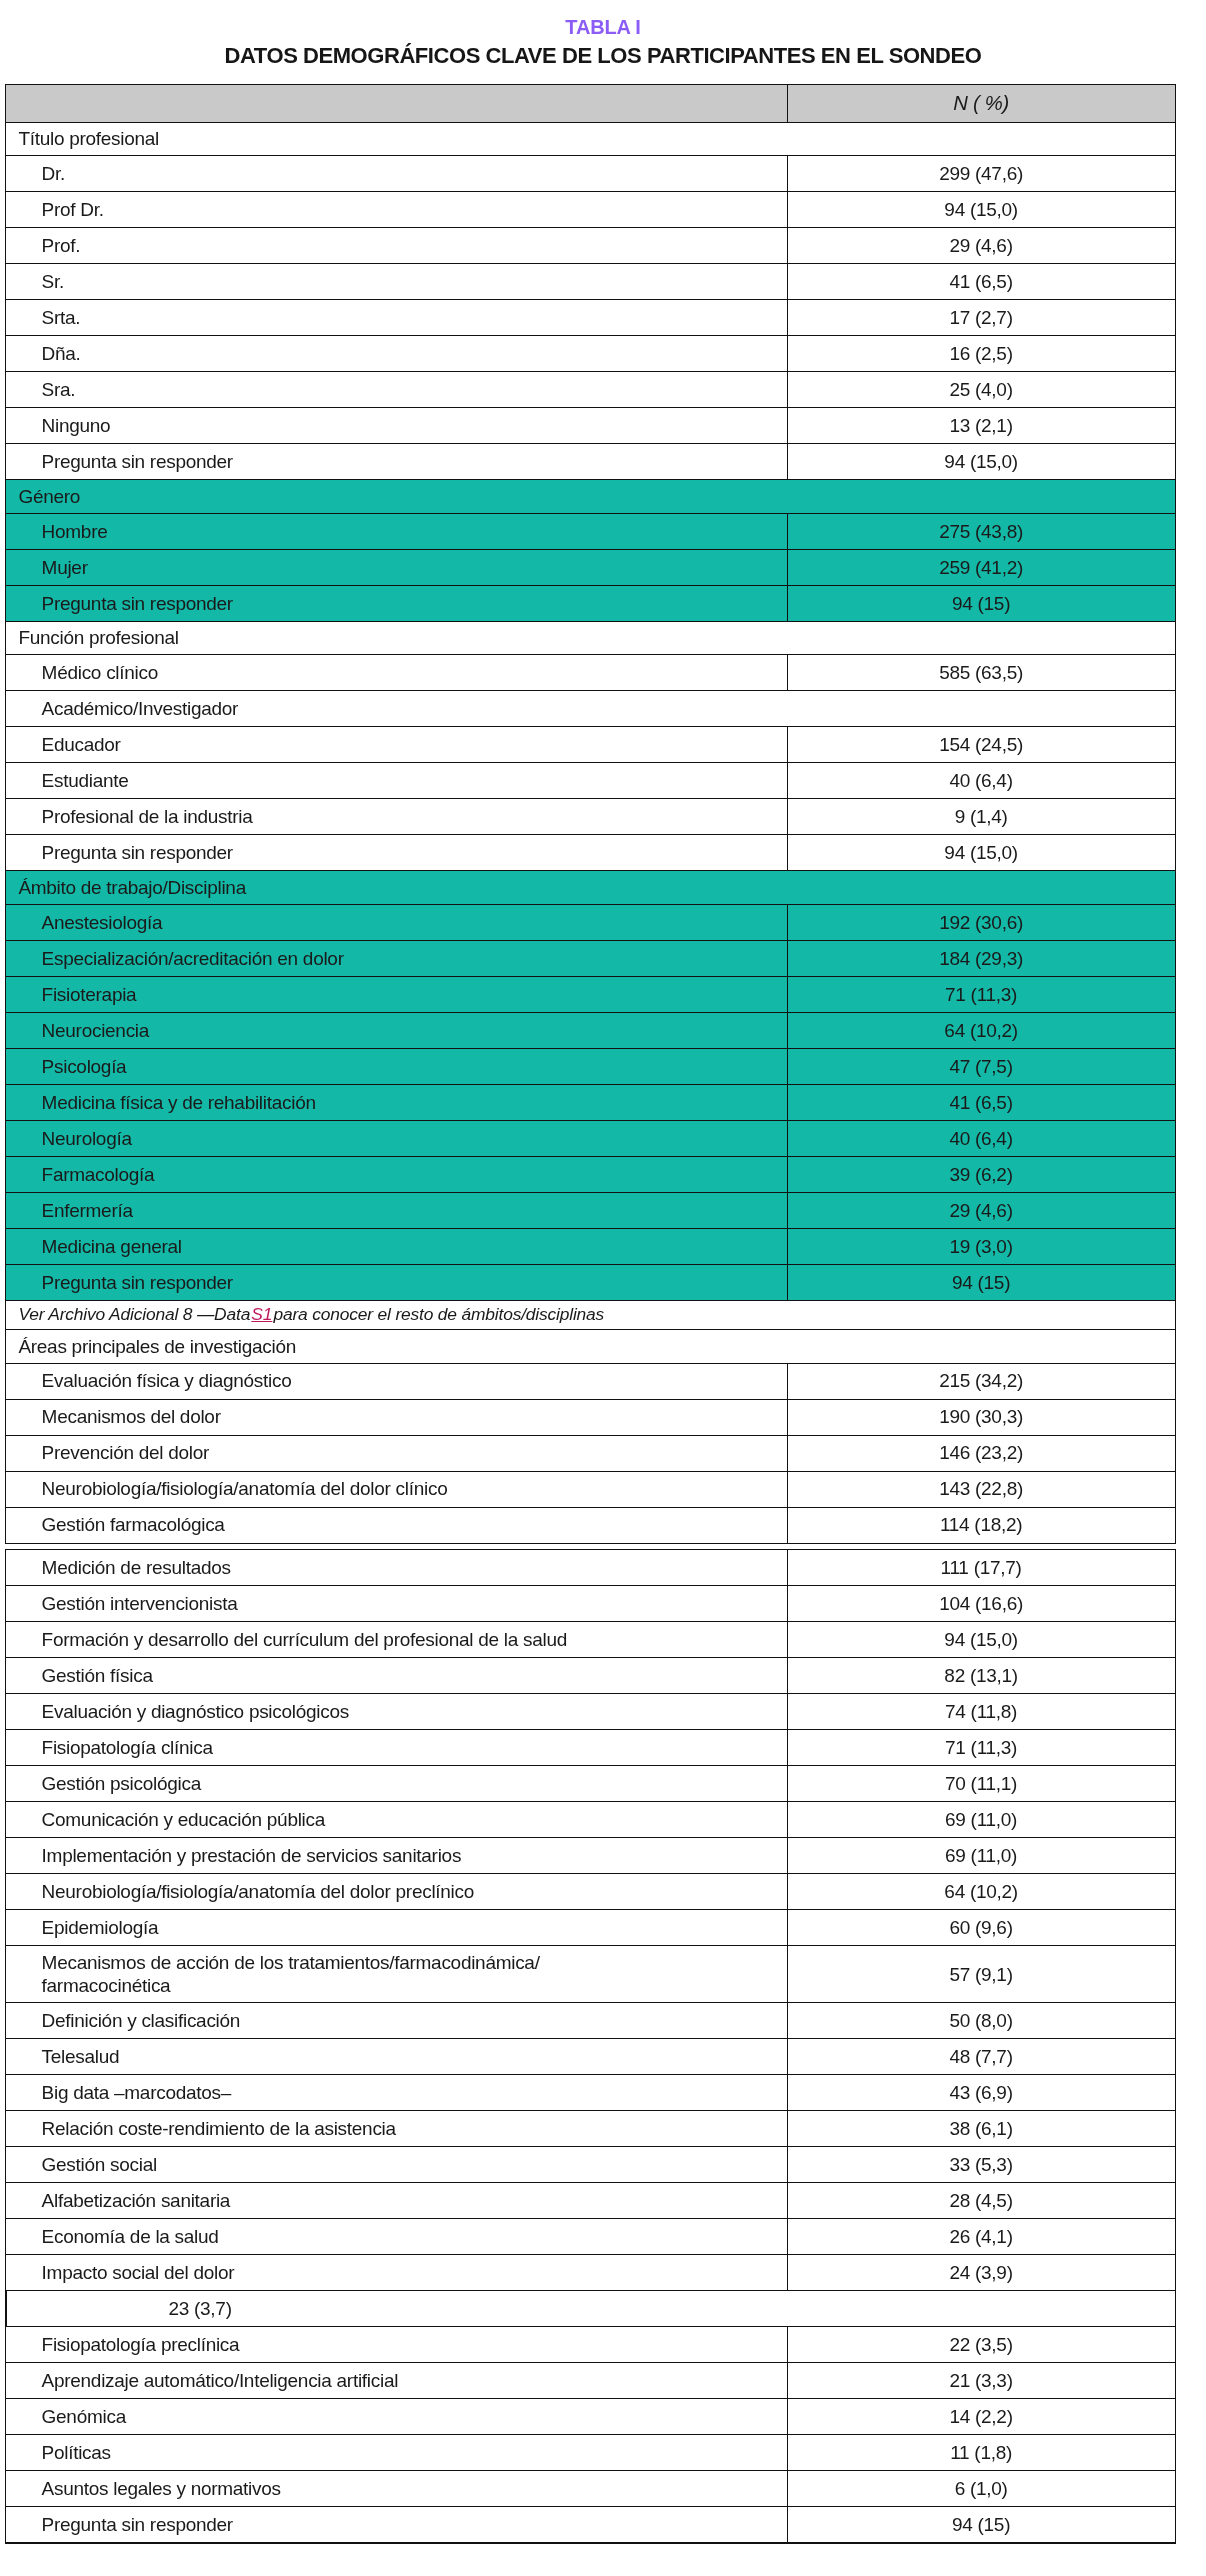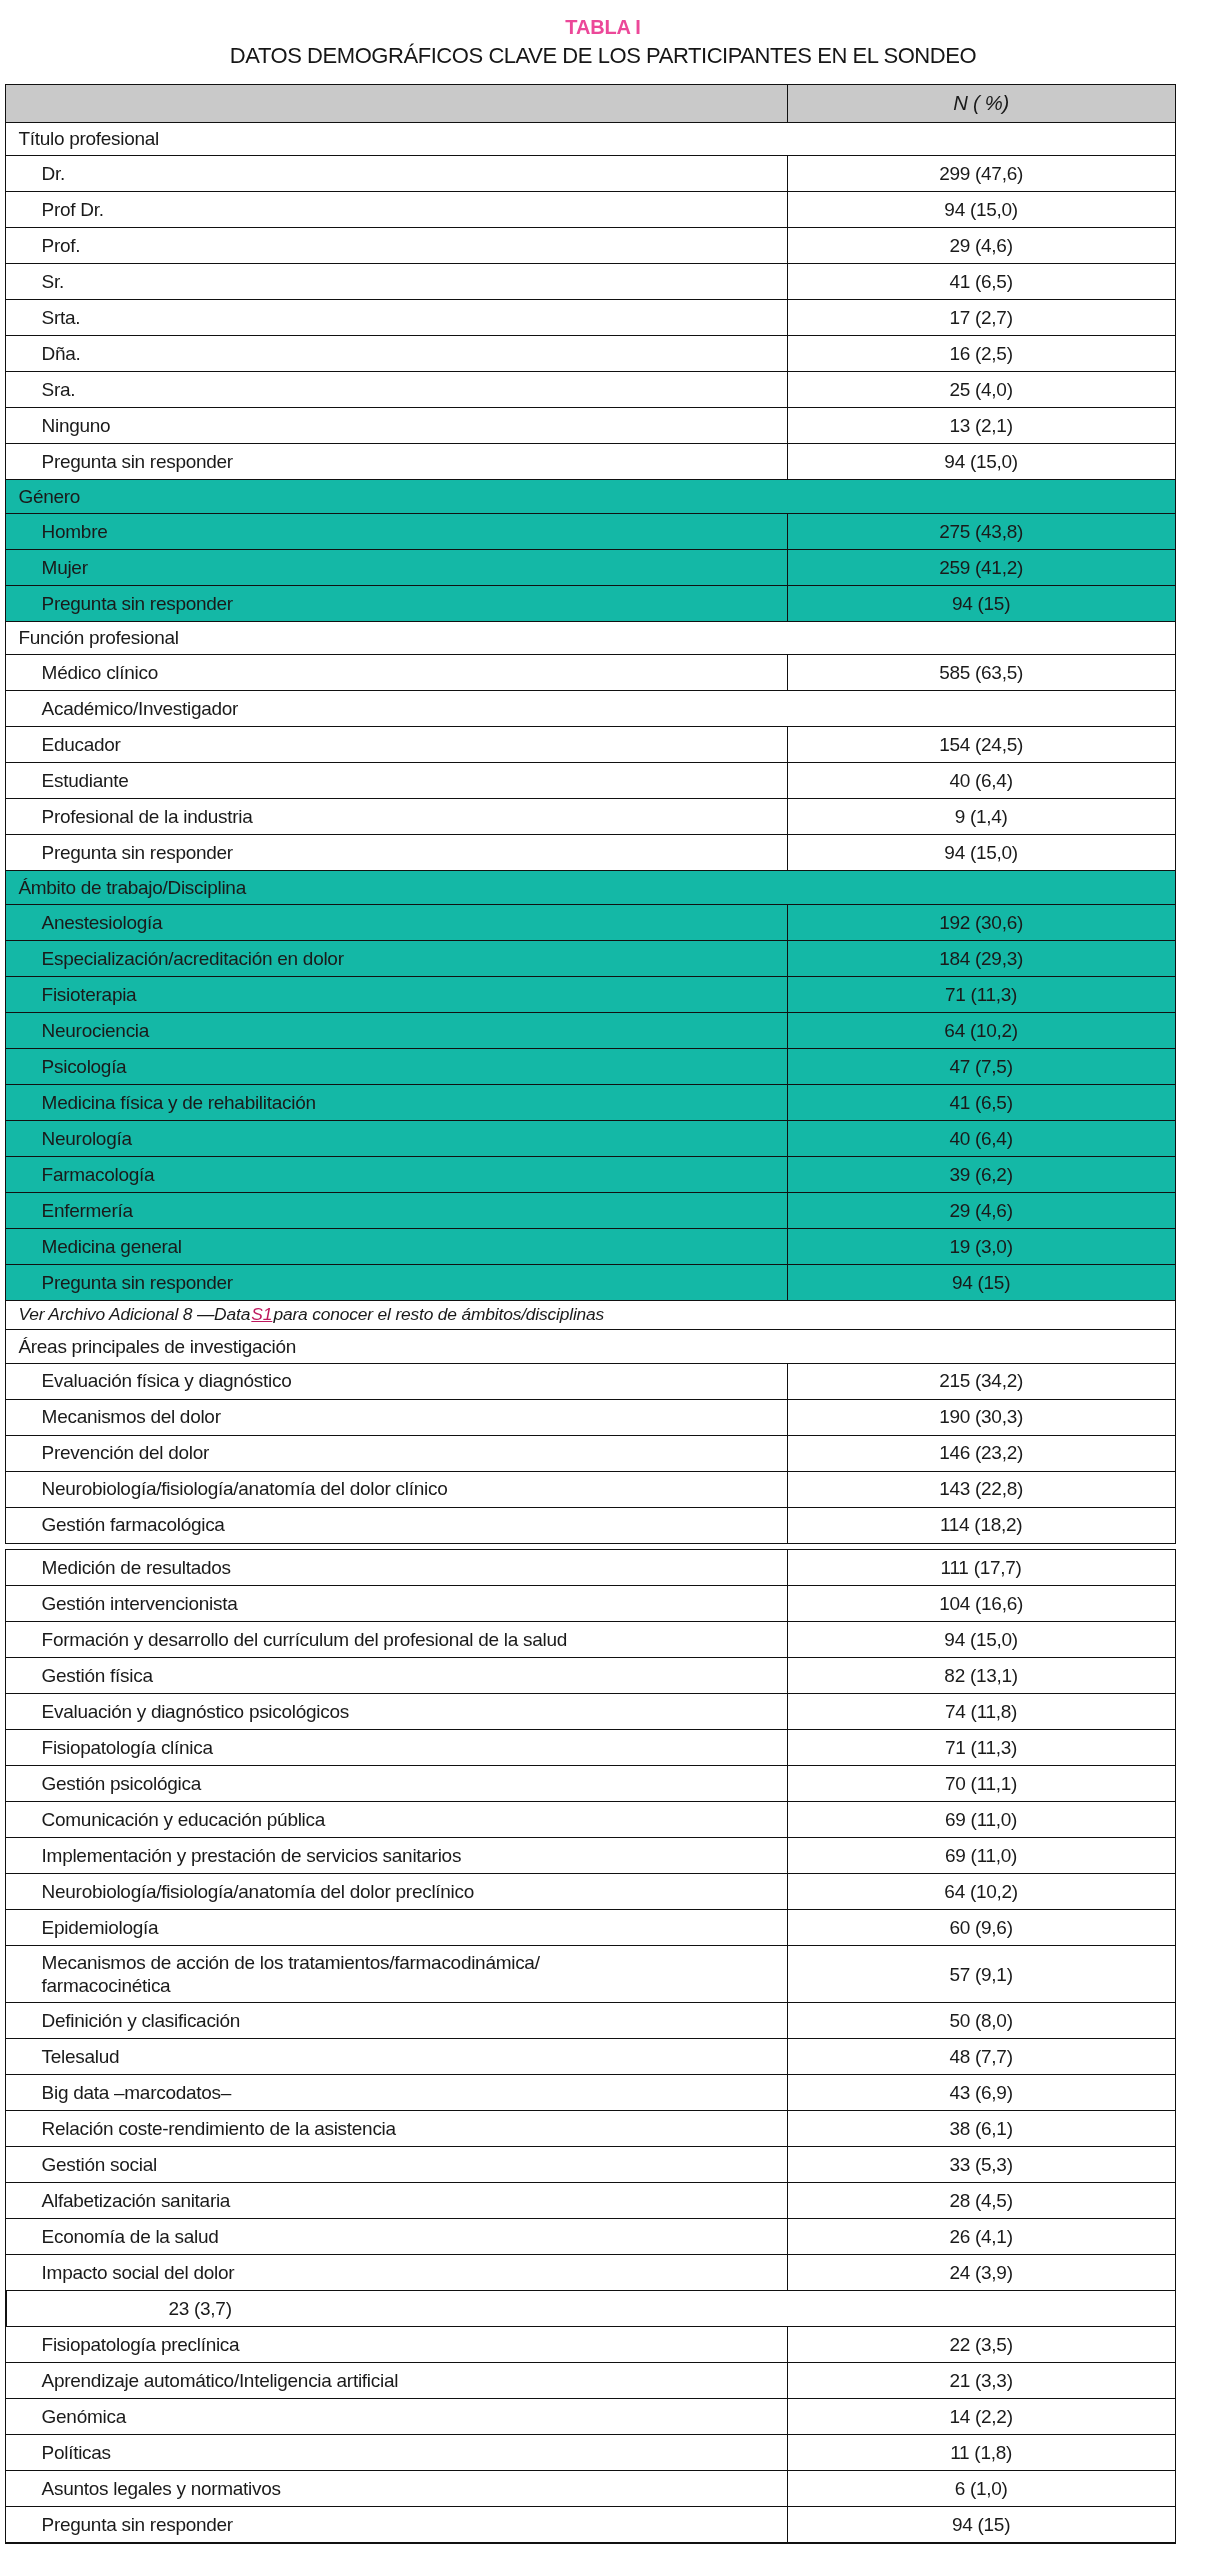--- a/index.html
+++ b/index.html
@@ -8,28 +8,28 @@
     min-height:2576px;
     font-family:"Liberation Sans","DejaVu Sans",sans-serif;
     color:#1a1a1a;
     -webkit-font-smoothing:antialiased;
   }
   .page-title{
     margin:16.2px 0 3.5px 0;
     text-align:center;
     font-size:20px;
     font-weight:700;
-    color:#ec4899;
+    color:#8b5cf6;
     letter-spacing:-0.01em;
   }
   .page-subtitle{
     margin:0 0 15px 0;
     text-align:center;
     font-size:22px;
-    font-weight:400;
+    font-weight:700;
     color:#161616;
     letter-spacing:-0.02em;
   }
   .tablewrap{
     margin-left:4.6px;
     width:1171px;
   }
   .dtable{
     border:1.7px solid #111111;
     background:#ffffff;

